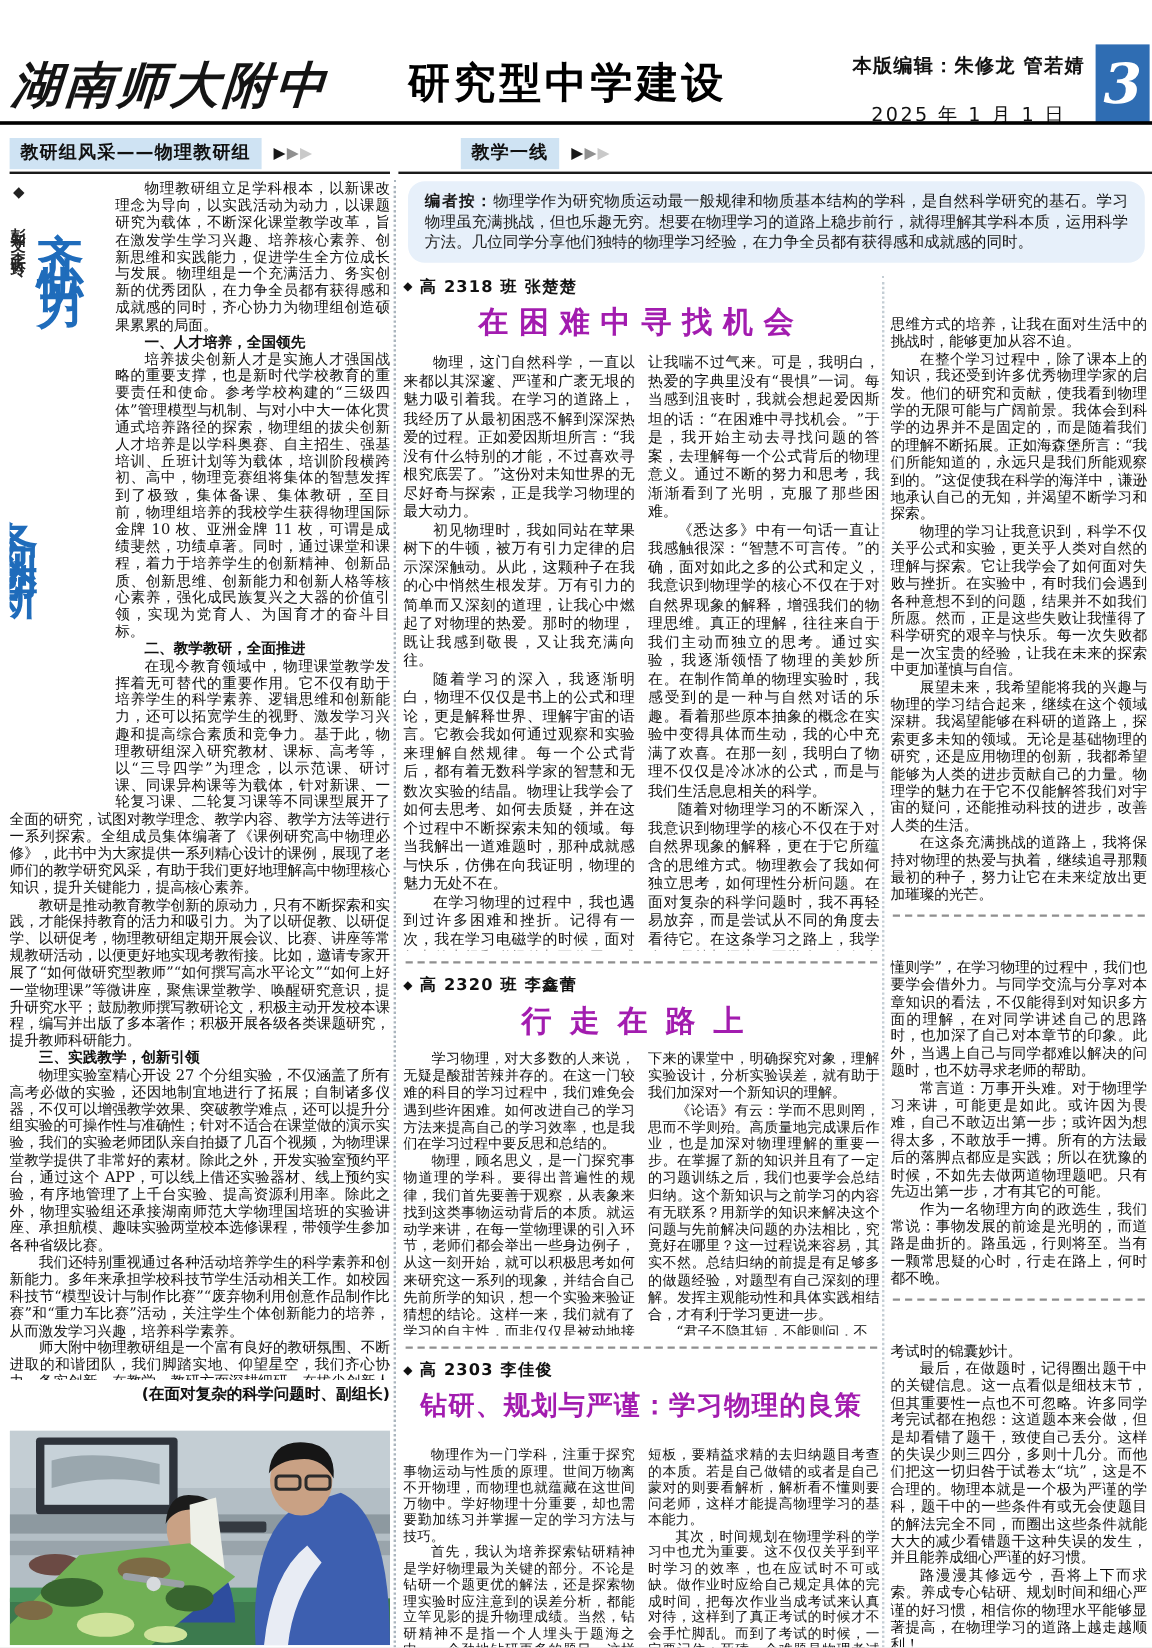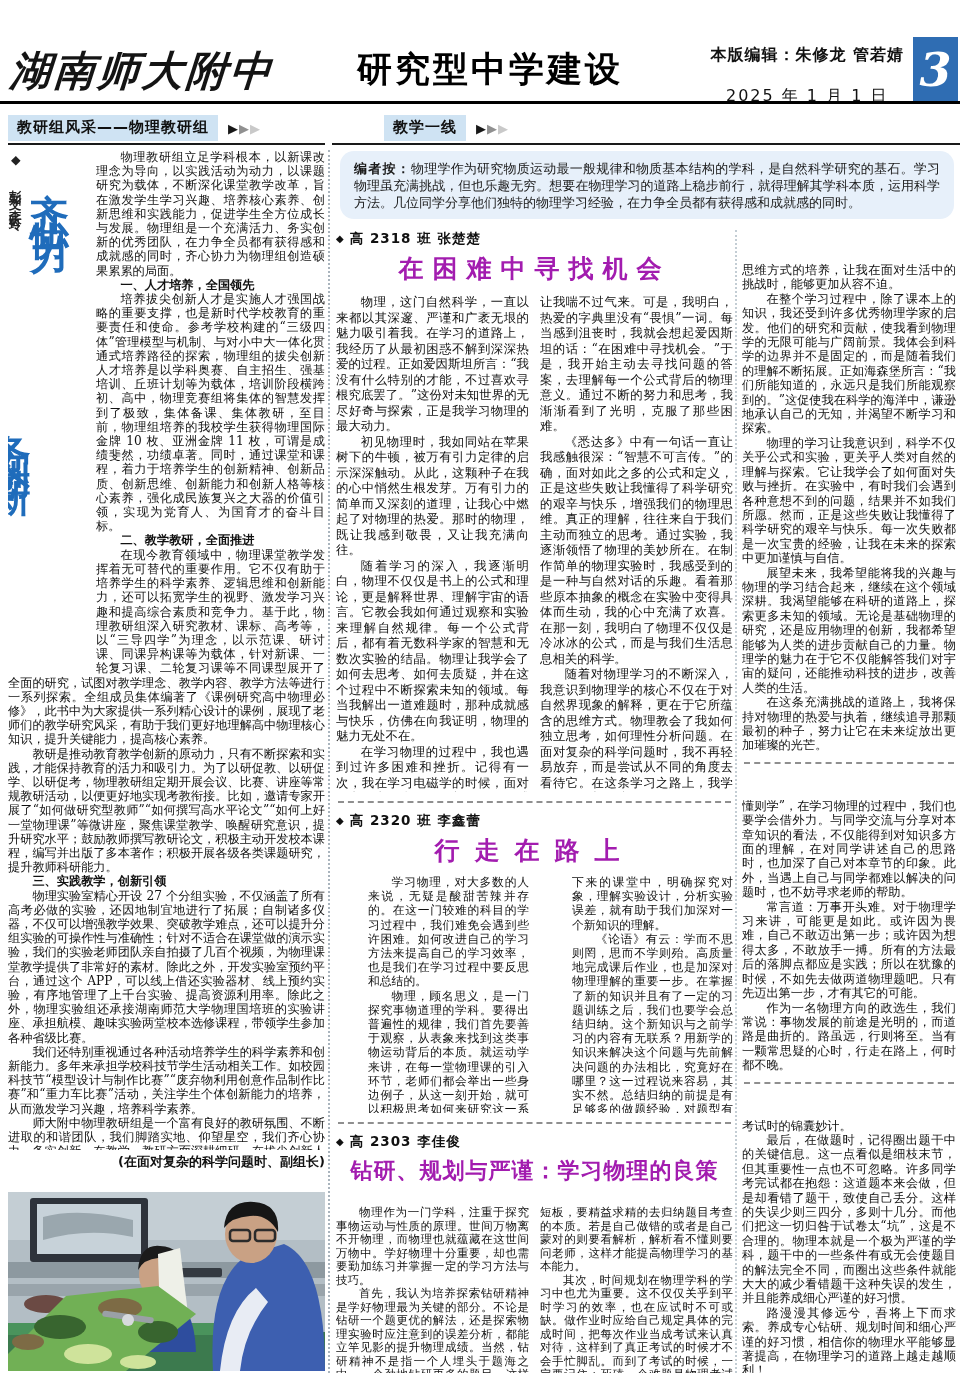--- a/index.html
+++ b/index.html
@@ -2,21 +2,21 @@
 <html><head>
 <meta charset="utf-8">
 <style>
   html,body{margin:0;padding:0;background:#e8e8e8;}
   .page{position:relative;width:960px;height:1373px;background:#ffffff;overflow:hidden;
         font-family:"DejaVu Serif","Liberation Serif",serif;color:#111;}
 
   
   .masthead{position:absolute;left:10px;top:44px;font-size:41px;font-weight:bold;font-style:italic;
             letter-spacing:3px;transform:skew(-4deg);color:#141414;white-space:nowrap;}
-  .edition-title{position:absolute;left:340px;top:46px;width:300px;text-align:center;font-size:35px;
+  .edition-title{position:absolute;left:340px;top:46px;width:300px;text-align:left;font-size:35px;
             font-weight:bold;letter-spacing:3px;color:#000;font-family:"DejaVu Sans","Liberation Sans",sans-serif;white-space:nowrap;}
   .editor-info{position:absolute;right:56px;top:45px;text-align:center;font-family:"DejaVu Sans","Liberation Sans",sans-serif;}
   .editor-info .l1{font-size:16px;font-weight:bold;margin-bottom:7px;letter-spacing:1px;}
   .editor-info .l2{font-size:16px;letter-spacing:2px;margin-top:20px;}
   .page-badge{position:absolute;right:2px;top:37px;width:45px;height:65px;background:#2f6db3;color:#fff;
             display:flex;align-items:center;justify-content:center;font-size:46px;font-weight:bold;font-style:italic;}
   .header-rule{position:absolute;left:0;top:101px;width:960px;height:3px;background:#000;}
 
   
   .tag-row{position:absolute;top:116px;height:24px;display:flex;align-items:center;}
@@ -59,21 +59,21 @@
           letter-spacing:1px;height:19px;}
   .byline .dia{font-size:10px;vertical-align:1px;margin-right:5px;}
   .art-title{text-align:center;color:#a21caf;font-weight:bold;
           font-family:"DejaVu Sans","Liberation Sans",sans-serif;}
   .art1 .art-title{font-size:25px;letter-spacing:9px;margin:3px 0 9px;}
   .art2 .art-title{font-size:25px;letter-spacing:15px;margin:3px 0 8px;}
   .art3 .art-title{font-size:22px;letter-spacing:1px;margin:4px 0 20px;}
   .cols{display:flex;gap:11px;}
   .col{width:193px;text-align:justify;overflow:hidden;}
   .art1 .col{height:498px;font-size:12.4px;line-height:15.5px;}
-  .art2 .col{height:238px;font-size:11.8px;line-height:14.2px;margin-left:32px;}
+  .art2 .col{height:238px;font-size:11.8px;line-height:14.2px;}
   .art3 .col{height:218px;font-size:11.5px;line-height:13.5px;}
   .col p{margin:0;text-indent:2em;} .col p.cont{text-indent:0;}
   .hdash{border-top:2px dashed #8f8f8f;margin:9px 2px;}
 
   
   .right-col{position:absolute;left:742px;top:228px;width:214px;height:1145px;overflow:hidden;
              font-size:12.2px;line-height:14.4px;text-align:justify;}
   .right-col p{margin:0;text-indent:2em;} .right-col p.cont{text-indent:0;margin-top:35px;}
 </style>
 </head>
@@ -178,21 +178,21 @@
       <div class="art-title">在困难中寻找机会</div>
       <div class="cols">
         <div class="col">
             <p>物理，这门自然科学，一直以来都以其深邃、严谨和广袤无垠的魅力吸引着我。在学习的道路上，我经历了从最初困惑不解到深深热爱的过程。正如爱因斯坦所言：“我没有什么特别的才能，不过喜欢寻根究底罢了。”这份对未知世界的无尽好奇与探索，正是我学习物理的最大动力。</p>
             <p>初见物理时，我如同站在苹果树下的牛顿，被万有引力定律的启示深深触动。从此，这颗种子在我的心中悄然生根发芽。万有引力的简单而又深刻的道理，让我心中燃起了对物理的热爱。那时的物理，既让我感到敬畏，又让我充满向往。</p>
             <p>随着学习的深入，我逐渐明白，物理不仅仅是书上的公式和理论，更是解释世界、理解宇宙的语言。它教会我如何通过观察和实验来理解自然规律。每一个公式背后，都有着无数科学家的智慧和无数次实验的结晶。物理让我学会了如何去思考、如何去质疑，并在这个过程中不断探索未知的领域。每当我解出一道难题时，那种成就感与快乐，仿佛在向我证明，物理的魅力无处不在。</p>
             <p>在学习物理的过程中，我也遇到过许多困难和挫折。记得有一次，我在学习电磁学的时候，面对复杂的电场和磁场的相互作用，感到无比困惑。那些公式、定理如同一座座高山，</p>
           </div>
         <div class="col">
             <p class="cont">让我喘不过气来。可是，我明白，热爱的字典里没有“畏惧”一词。每当感到沮丧时，我就会想起爱因斯坦的话：“在困难中寻找机会。”于是，我开始主动去寻找问题的答案，去理解每一个公式背后的物理意义。通过不断的努力和思考，我渐渐看到了光明，克服了那些困难。</p>
-            <p>《悉达多》中有一句话一直让我感触很深：“智慧不可言传。”的确，面对如此之多的公式和定义，正是这些失败让我懂得了科学研究的艰辛与快乐，增强我们的物理思维。真正的理解，往往来自于我们主动而独立的思考。通过实验，我逐渐领悟了物理的美妙所在。在制作简单的物理实验时，我感受到的是一种与自然对话的乐趣。看着那些原本抽象的概念在实验中变得具体而生动，我的心中充满了欢喜。在那一刻，我明白了物理不仅仅是冷冰冰的公式，而是与我们生活息息相关的科学。</p>
+            <p>《悉达多》中有一句话一直让我感触很深：“智慧不可言传。”的确，面对如此之多的公式和定义，我意识到物理学的核心不仅在于对自然界现象的解释，增强我们的物理思维。真正的理解，往往来自于我们主动而独立的思考。通过实验，我逐渐领悟了物理的美妙所在。在制作简单的物理实验时，我感受到的是一种与自然对话的乐趣。看着那些原本抽象的概念在实验中变得具体而生动，我的心中充满了欢喜。在那一刻，我明白了物理不仅仅是冷冰冰的公式，而是与我们生活息息相关的科学。</p>
             <p>随着对物理学习的不断深入，我意识到物理学的核心不仅在于对自然界现象的解释，更在于它所蕴含的思维方式。物理教会了我如何独立思考，如何理性分析问题。在面对复杂的科学问题时，我不再轻易放弃，而是尝试从不同的角度去看待它。在这条学习之路上，我学会了坚持与探索，更学会了如何在未知中寻找答案。正是这种</p>
           </div>
       </div>
     </div>
 
     <div class="hdash"></div>
 
     <div class="art2">
       <div class="byline">
         <span class="dia">◆</span><span>高 2320 班 李鑫蕾</span>

